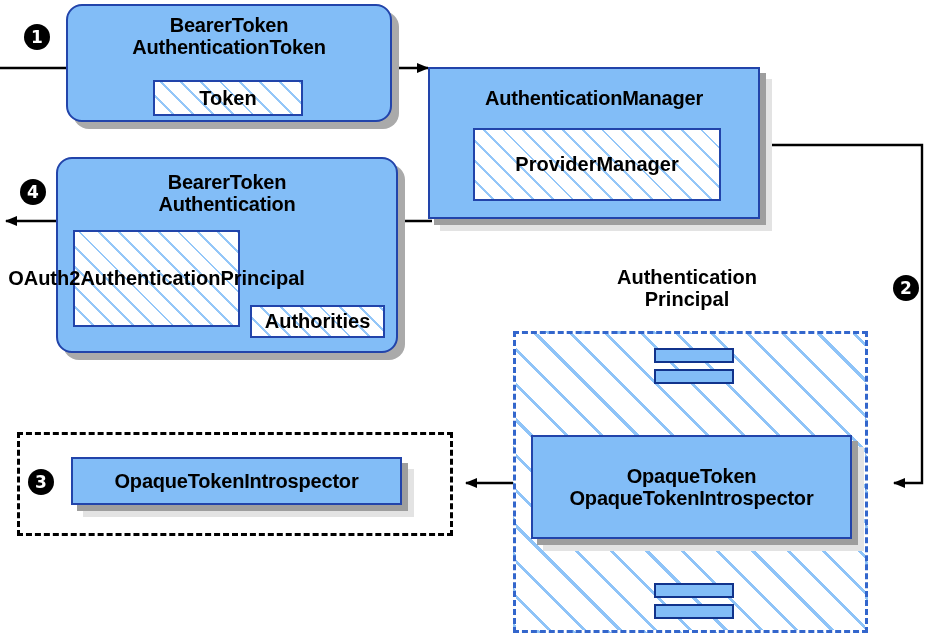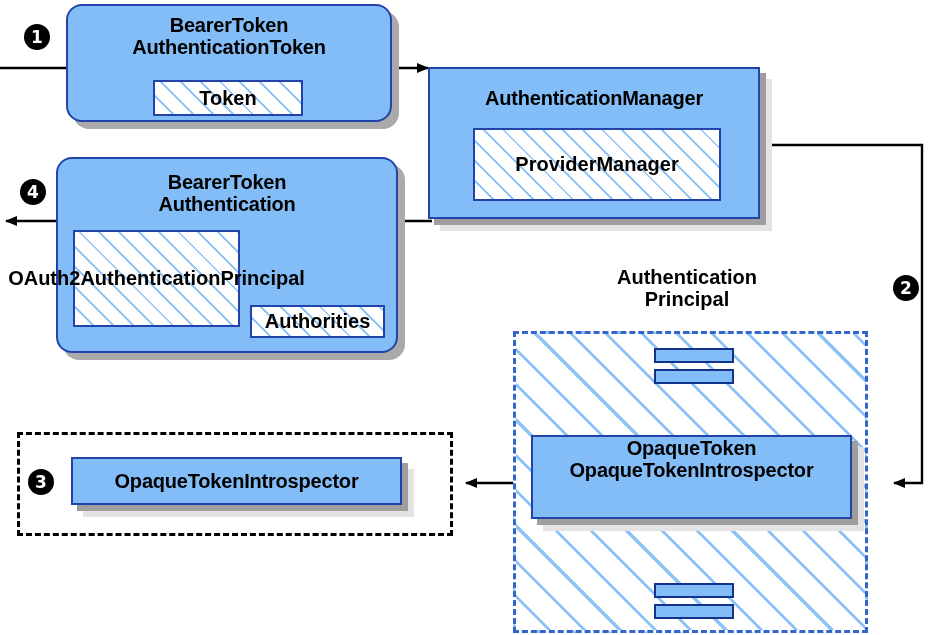--- a/index.html
+++ b/index.html
@@ -161,21 +161,21 @@
   </div>
 
   <div class="dashed-blue" style="left:513px; top:331px; width:355px; height:302px;"></div>
 
   <div class="mini-bar" style="left:654px; top:348px; width:80px; height:15px;"></div>
   <div class="mini-bar" style="left:654px; top:369px; width:80px; height:15px;"></div>
 
   <div class="mini-bar" style="left:654px; top:583px; width:80px; height:15px;"></div>
   <div class="mini-bar" style="left:654px; top:604px; width:80px; height:15px;"></div>
 
-  <div class="node blue-box shadow-soft" style="left:531px; top:435px; width:321px; height:84px; ">
+  <div class="node blue-box shadow-soft" style="left:531px; top:435px; width:321px; height:104px; justify-content:center;">
     <div class="title-text" style="font-size:20px;">
       <div>OpaqueToken</div>
       <div>OpaqueTokenIntrospector</div>
     </div>
   </div>
 
   <div class="dashed-black" style="left:17px; top:432px; width:436px; height:104px;"></div>
 
   <div class="node blue-box shadow-soft" style="left:71px; top:457px; width:331px; height:48px; justify-content:center;">
     <div class="title-text" style="font-size:20px;">OpaqueTokenIntrospector</div>

